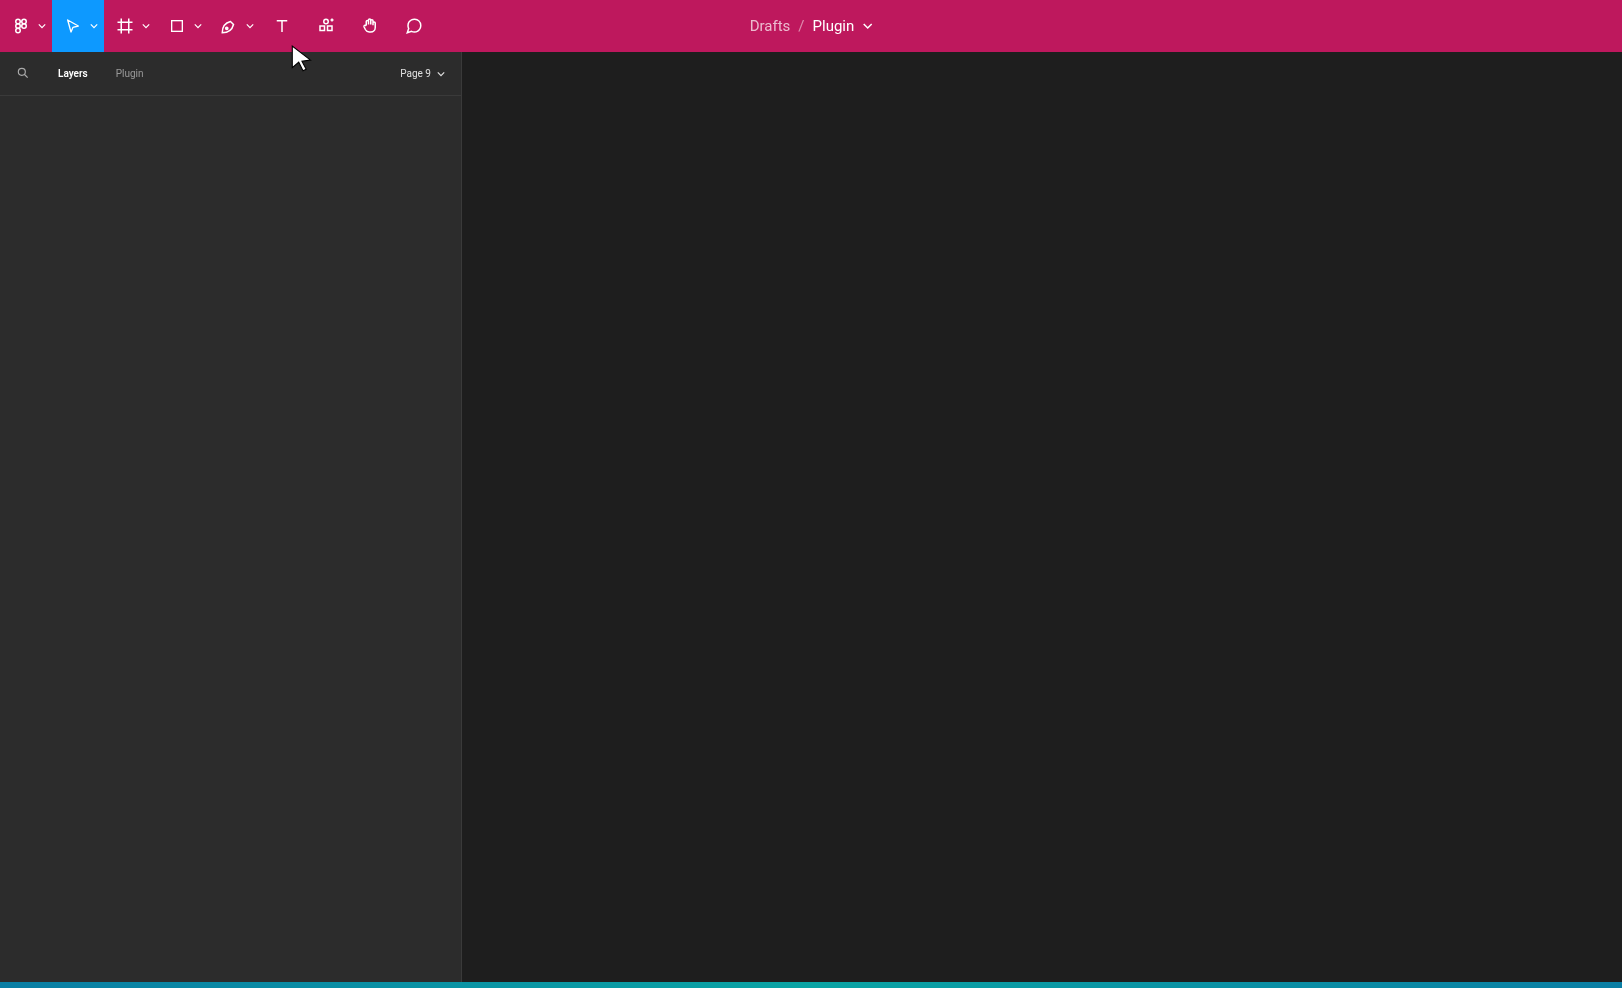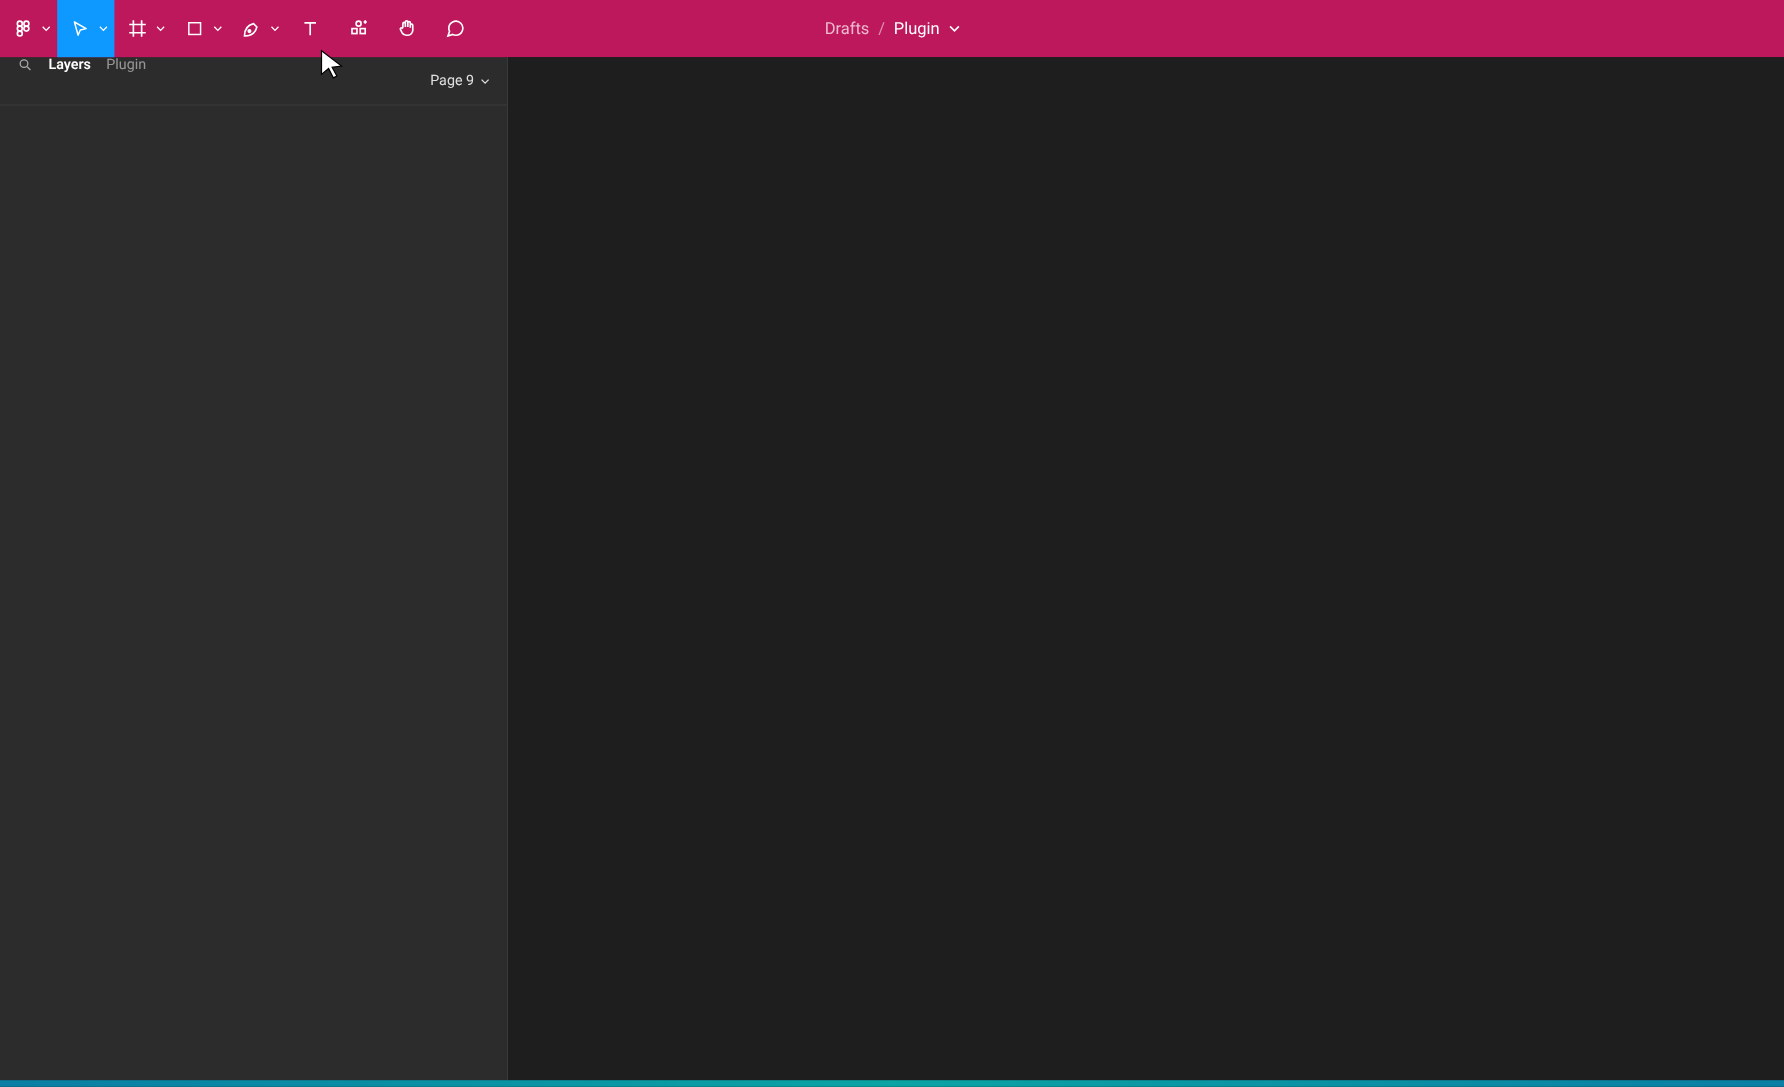--- a/index.html
+++ b/index.html
@@ -60,24 +60,25 @@
     width: 462px;
     height: 100%;
     background: #2c2c2c;
     border-right: 1px solid rgba(255,255,255,0.07);
     display: flex;
     flex-direction: column;
   }
   .sidebar-top {
     height: 44px;
     display: flex;
+    align-items: center;
     padding: 0 16px;
     border-bottom: 1px solid rgba(255,255,255,0.07);
-    gap: 14px;
-    font-size: 13px;
+    gap: 28px;
+    font-size: 10px;
   }
   .search-icon svg { width: 14px; height: 14px; }
   .tab { color: rgba(255,255,255,0.5); cursor: pointer; }
   .tab.active { color: #fff; font-weight: 600; }
   .page-select {
     margin-left: auto;
     display: flex;
     align-items: center;
     gap: 6px;
     color: rgba(255,255,255,0.85);

